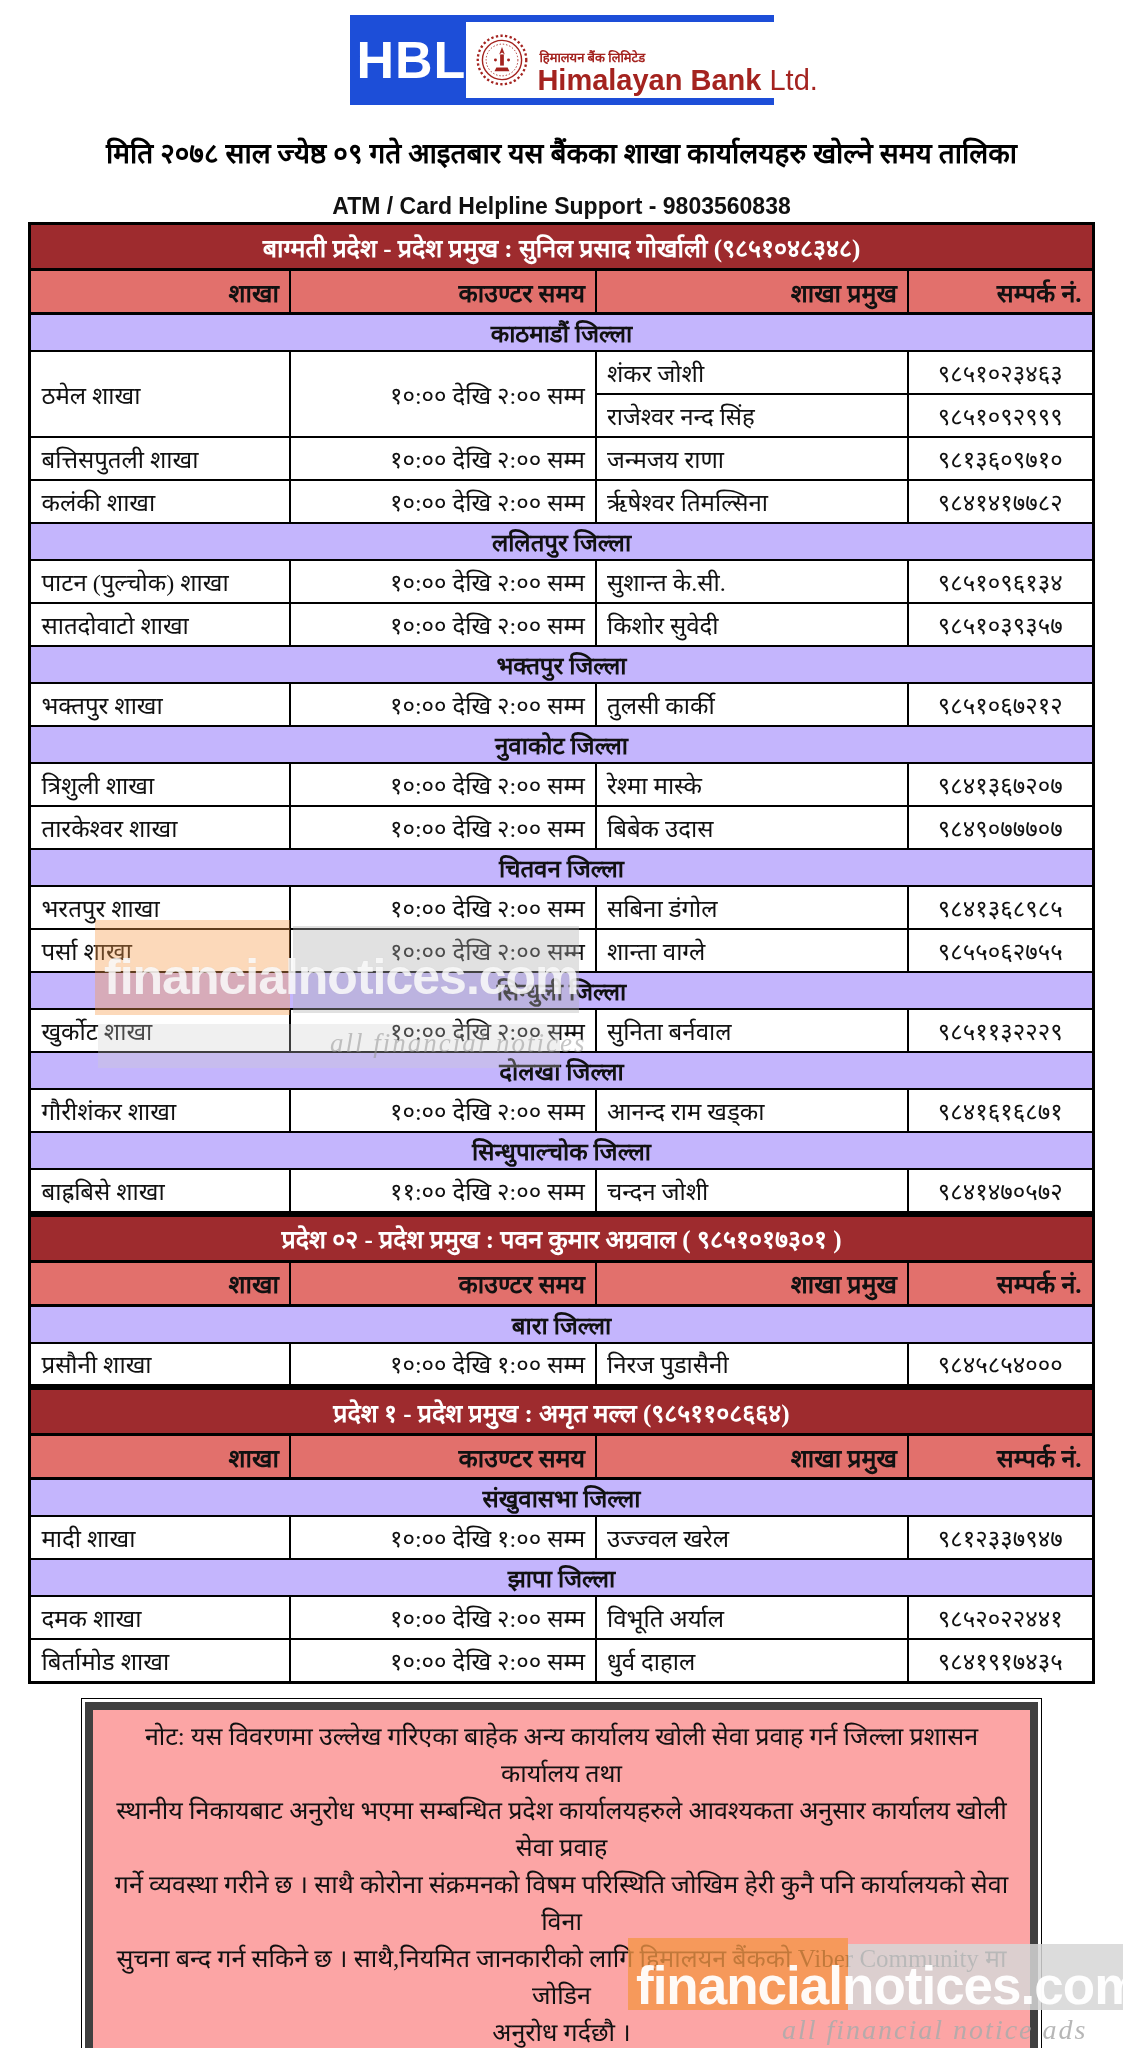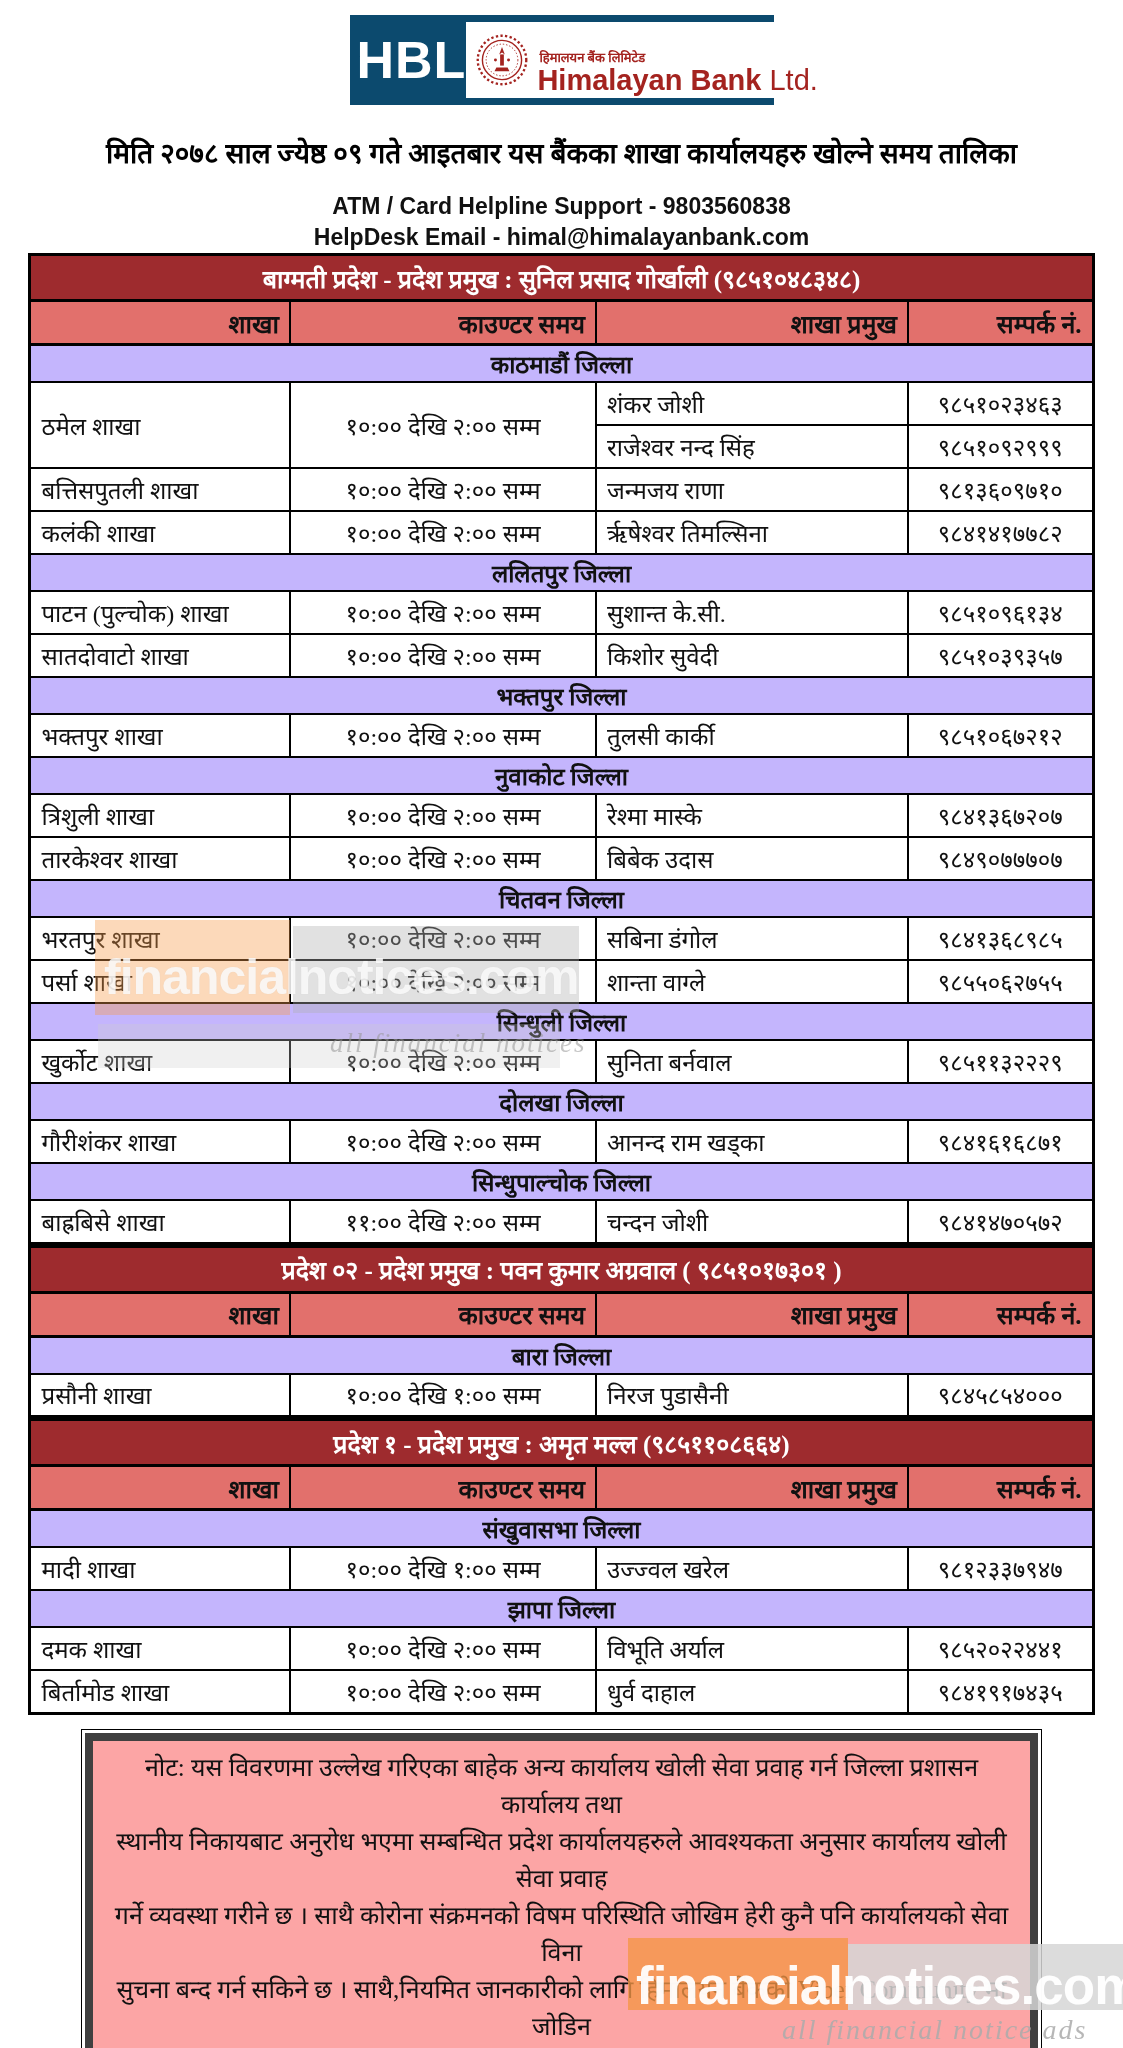--- a/index.html
+++ b/index.html
@@ -7,21 +7,21 @@
   body {
     width:1123px; background:#fff;
     font-family:"Liberation Serif","DejaVu Sans",serif;
     color:#111;
   }
   .page { position:relative; width:1123px; height:2048px; background:#fff; overflow:hidden; }
 
   
   .logo {
     width:424px; height:90px; margin:15px auto 0 auto;
-    background:#0c4a6e; display:flex; align-items:stretch; padding:7px;
+    background:#1d4ed8; display:flex; align-items:stretch; padding:7px;
   }
   .logo-abbr {
     width:112px; display:flex; align-items:center; justify-content:center;
     color:#fff; font-family:"Liberation Sans",sans-serif; font-weight:bold;
     font-size:52px; letter-spacing:1px;
   }
   .logo-white {
     flex:1; background:#fff; display:flex; align-items:center; padding:3px 8px; gap:7px;
   }
   .emblem { width:56px; height:56px; flex:0 0 auto; }
@@ -57,21 +57,21 @@
   }
   tr.row-cols td {
     height:44px; background:#e2706c; text-align:right; font-weight:bold; font-size:25px;
     border-bottom:3px solid #000;
   }
   tr.row-band td {
     height:34px; background:#c4b5fd; text-align:center; font-weight:bold; font-size:24px; padding:1px 6px;
   }
   tr.row-data td { height:43px; background:#fff; }
   td.cell-branch { text-align:left; padding-left:12px; }
-  td.cell-time   { text-align:center; padding-left:18px;border-radius:12px; }
+  td.cell-time   { text-align:right; padding-left:18px;border-radius:12px; }
   td.cell-chief  { text-align:left; padding-left:12px; }
   td.cell-phone  { text-align:center; }
 
   
   .note {
     width:953px; margin:18px auto 0 auto; border:8px solid #404040;
     outline:1px solid #000; outline-offset:3px;
     padding:8px 14px; text-align:center; font-size:25px; line-height:37px; background:#fca5a5;
   }
 
@@ -122,21 +122,20 @@
       <div class="brand-col">
         <span class="brand-nepali">हिमालयन बैंक लिमिटेड</span>
         <span class="brand-name"><span>Himalayan Bank</span> <span class="suffix">Ltd.</span></span>
       </div>
     </div>
   </div>
 
   <div class="page-title">मिति २०७८ साल ज्येष्ठ ०९ गते आइतबार यस बैंकका शाखा कार्यालयहरु खोल्ने समय तालिका</div>
   <div class="helplines">
     <div>ATM / Card Helpline Support - 9803560838</div>
-    <div>HelpDesk Email - himal@himalayanbank.com</div>
   </div>
 
   <table class="data-table mt1">
     <colgroup>
         <col class="c1">
         <col class="c2">
         <col class="c3">
         <col class="c4">
       </colgroup>
     <tbody>

